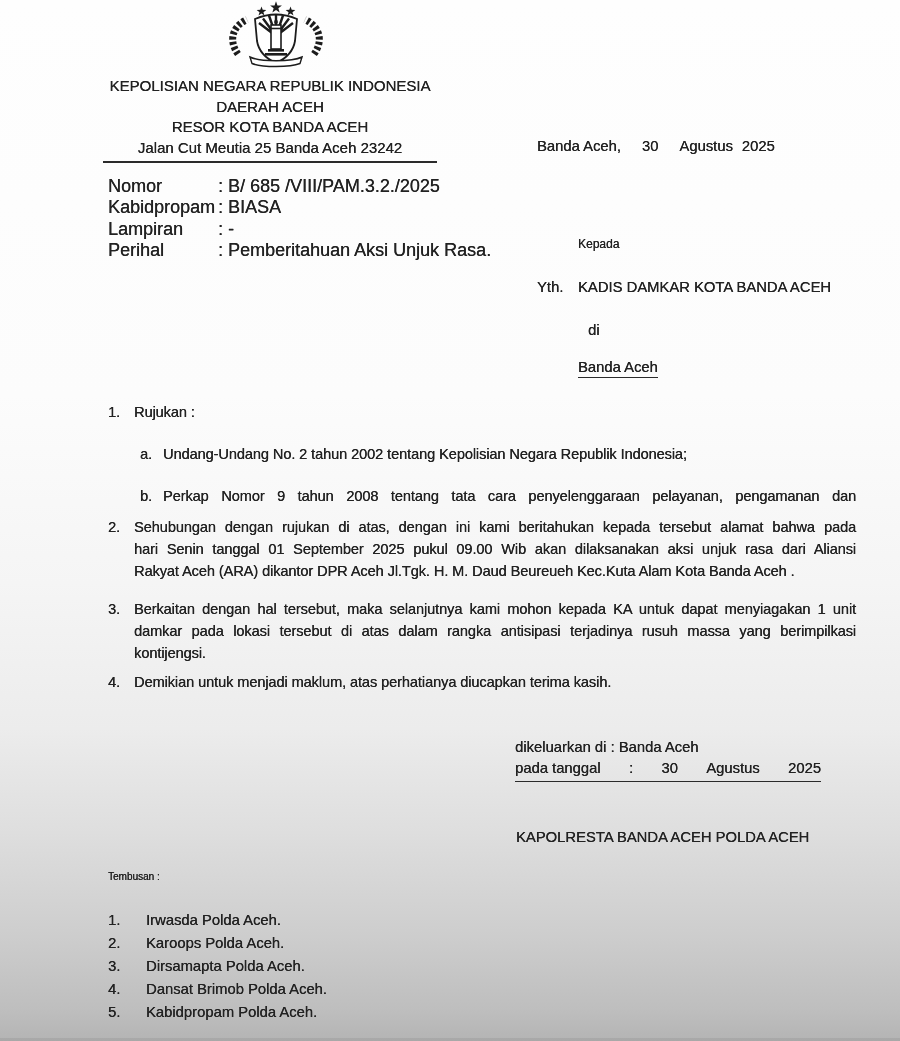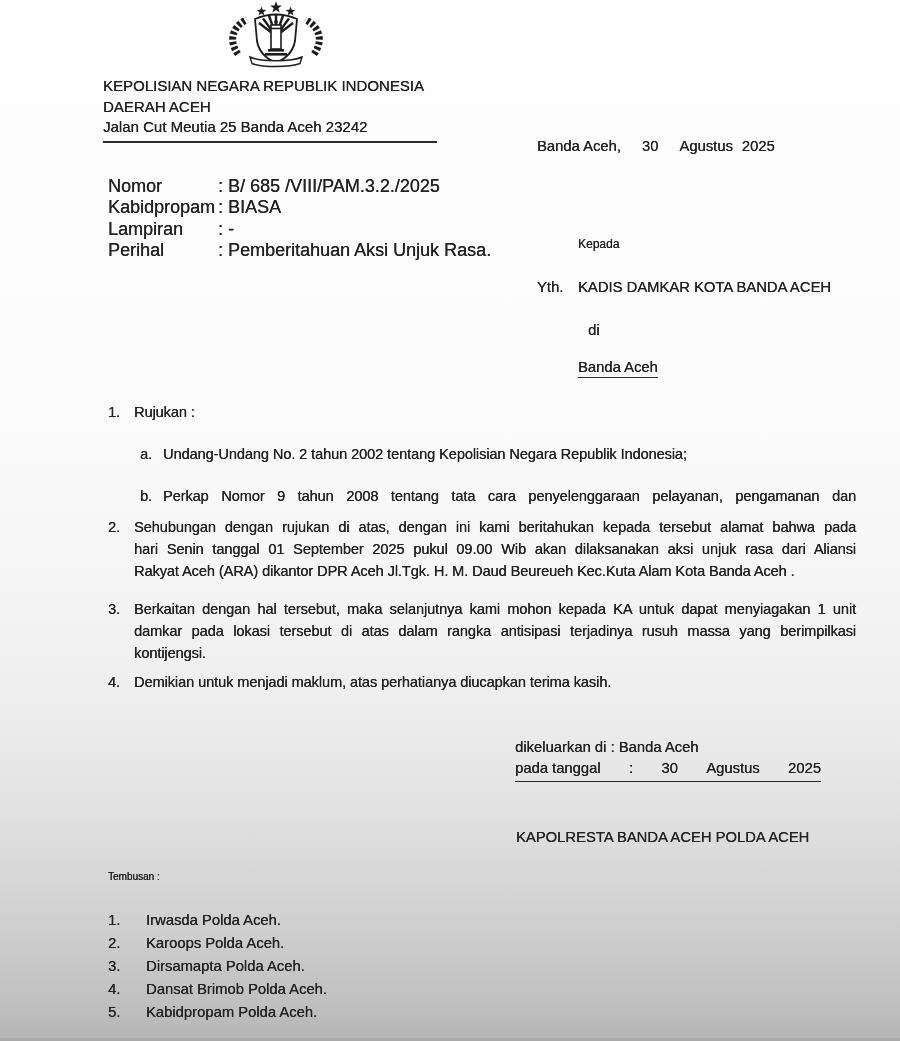--- a/index.html
+++ b/index.html
@@ -9,21 +9,21 @@
     background:linear-gradient(180deg,#fefefe 0%,#fcfcfc 38%,#f5f5f5 56%,#ececec 70%,#dedede 80%,#cdcdcd 90%,#bebebe 97%,#b4b4b4 100%);
     font-family:"Liberation Sans",sans-serif;
     color:#222;
     overflow:hidden;
   }
   .ink{color:#222;text-shadow:0.2px 0 0 #2a2a2a;}
   
   .emblem{position:absolute;left:220px;top:0;width:112px;height:68px;}
   .lh-block{
     position:absolute;left:103px;top:76px;width:334px;
-    text-align:left;font-size:15px;line-height:20.5px;
+    text-align:center;font-size:15px;line-height:20.5px;
     padding-bottom:3px;border-bottom:2px solid #2b2b2b;
   }
   
   .dateline{position:absolute;left:537px;top:138px;font-size:14.8px;white-space:nowrap;}
   .dateline .day{margin-left:21px;}
   .dateline .month{margin-left:21px;}
   .dateline .year{margin-left:9px;}
   
   .meta{position:absolute;left:108px;top:176px;font-size:18px;line-height:21.3px;}
   .meta-row{display:flex;}
@@ -83,20 +83,21 @@
       <line x1="49" y1="28.5" x2="63" y2="28.5" stroke="#1c1c1c" stroke-width="1.6"></line>
       <rect x="48" y="49" width="16" height="2.6" fill="#1c1c1c"></rect>
       <rect x="45" y="53" width="22" height="2.6" fill="#1c1c1c"></rect>
       <path d="M30,57 C40,62 72,62 82,57 L80,63.5 C70,67.5 42,67.5 32,63.5 Z" fill="#ffffff" stroke="#1c1c1c" stroke-width="1.4"></path>
     </svg>
   </div>
 
   <div class="lh-block">
     <div>KEPOLISIAN NEGARA REPUBLIK INDONESIA</div>
     <div>DAERAH ACEH</div>
+    <div>RESOR KOTA BANDA ACEH</div>
     <div>Jalan Cut Meutia 25 Banda Aceh 23242</div>
   </div>
 
   <div class="dateline">
     <span>Banda Aceh,</span><span class="day">30</span><span class="month">Agustus</span><span class="year">2025</span>
   </div>
 
   <div class="meta">
     <div class="meta-row">
       <span class="meta-label">Nomor</span>

